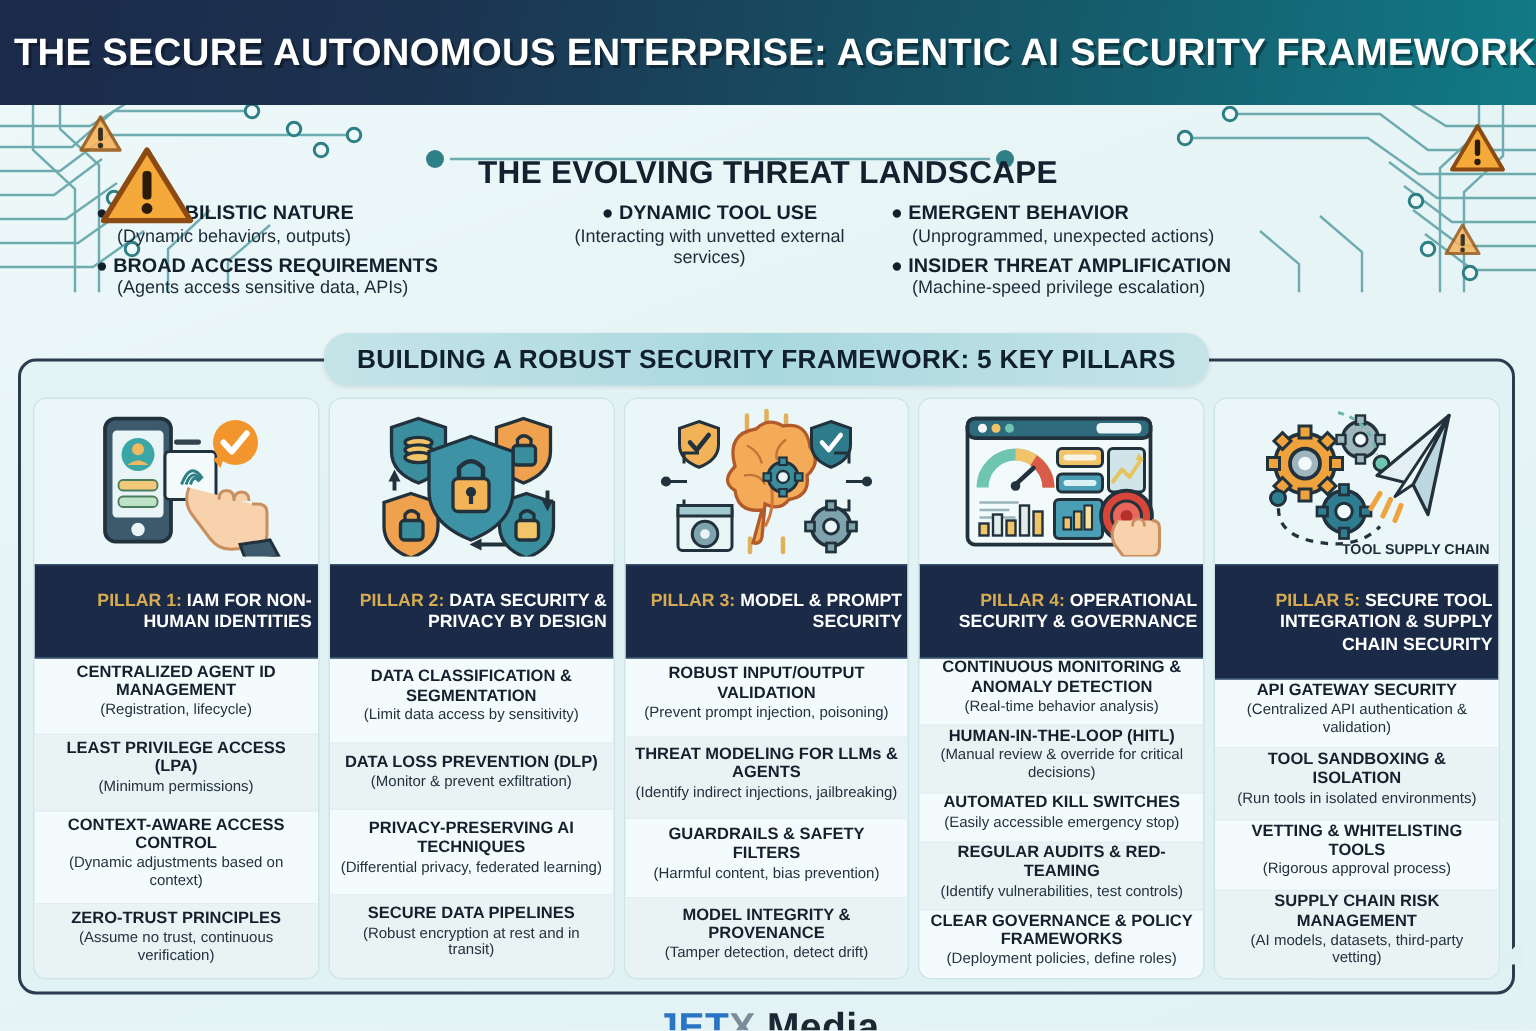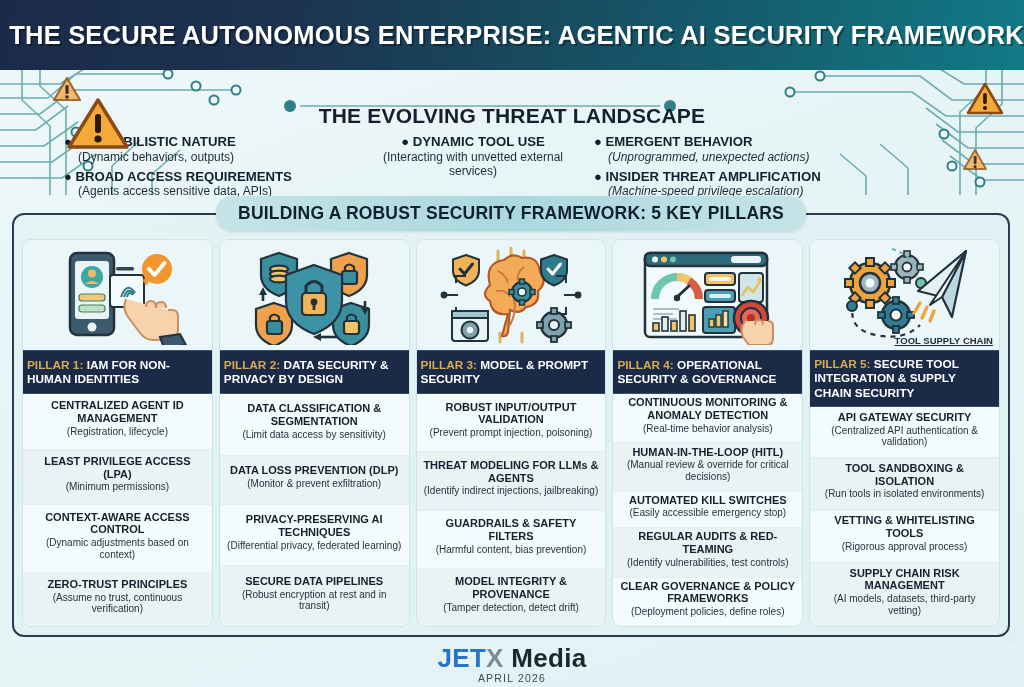--- a/index.html
+++ b/index.html
@@ -32,21 +32,21 @@
     text-shadow: 2px 2px 0 rgba(0,0,0,.35);
     white-space: nowrap;
   }
 
   
   .circuit { position: absolute; left:0; top:70px; width:1024px; height:125px; z-index:1; }
 
   
   .threat {
     position: relative; z-index: 3;
-    height: 125px;
+    height: 151px;
     padding-top: 22px;
   }
   .threat-title {
     text-align: center;
     font-size: 21px; font-weight: bold; color: #15202e;
     letter-spacing: .2px;
     margin-top: 12px;
   }
   .threat-cols {
     display: flex;
@@ -61,21 +61,21 @@
   .tc-head {
     font-size: 13.2px; font-weight: bold; color: #12202e;
     line-height: 1.18;
   }
   .tc-head .bullet { font-size: 13px; }
   .tc-sub {
     font-size: 12px; color: #1d2b38; line-height: 1.18;
     padding-left: 14px;
   }
   .threat-col.c2 .tc-sub { padding-left: 0; text-align: center; }
-  .threat-col.c3 .tc-sub { padding-left: 14px; font-style: italic; }
+  .threat-col.c3 .tc-sub { padding-left: 14px; }
   .warn-tri { position: absolute; z-index: 4; }
 
   
   .framework {
     position: relative; z-index: 3;
     margin: 18px 14px 0 12px;
     border: 2px solid #2a3c4e;
     border-radius: 12px;
     background: rgba(223,241,243,.55);
     height: 424px;
@@ -105,28 +105,28 @@
     height: 110px;
     background: #eaf6f8;
     display:flex; align-items:center; justify-content:center;
     position: relative;
     flex: 0 0 110px;
   }
   .pillar-icon svg { display:block; }
   .icon-caption {
     position:absolute; right: 6px; bottom: 4px;
     font-size: 9.5px; font-weight: bold; color:#1d2b38;
-    line-height: 1.05; text-align:right;text-decoration:underline;
+    line-height: 1.05; text-align:right;
   }
   .pillar-head {
     background: #1b2b47;
     color: #ffffff;
-    text-align: left;
+    text-align: right;
     font-size: 11.8px; font-weight: bold;
-    padding: 6px 4px;
+    padding: 16px 4px;
     line-height: 1.22;
     border-top: 1px solid #34506f;
     border-bottom: 1px solid #34506f;
     flex: 0 0 auto;
     min-height: 44px;
     display:flex; align-items:center; justify-content:center;
   }
   .pillar-head .pnum { color: #d6ab54; }
   .pillar-body { flex: 1 1 auto; display:flex; flex-direction:column; }
   .p-item {

